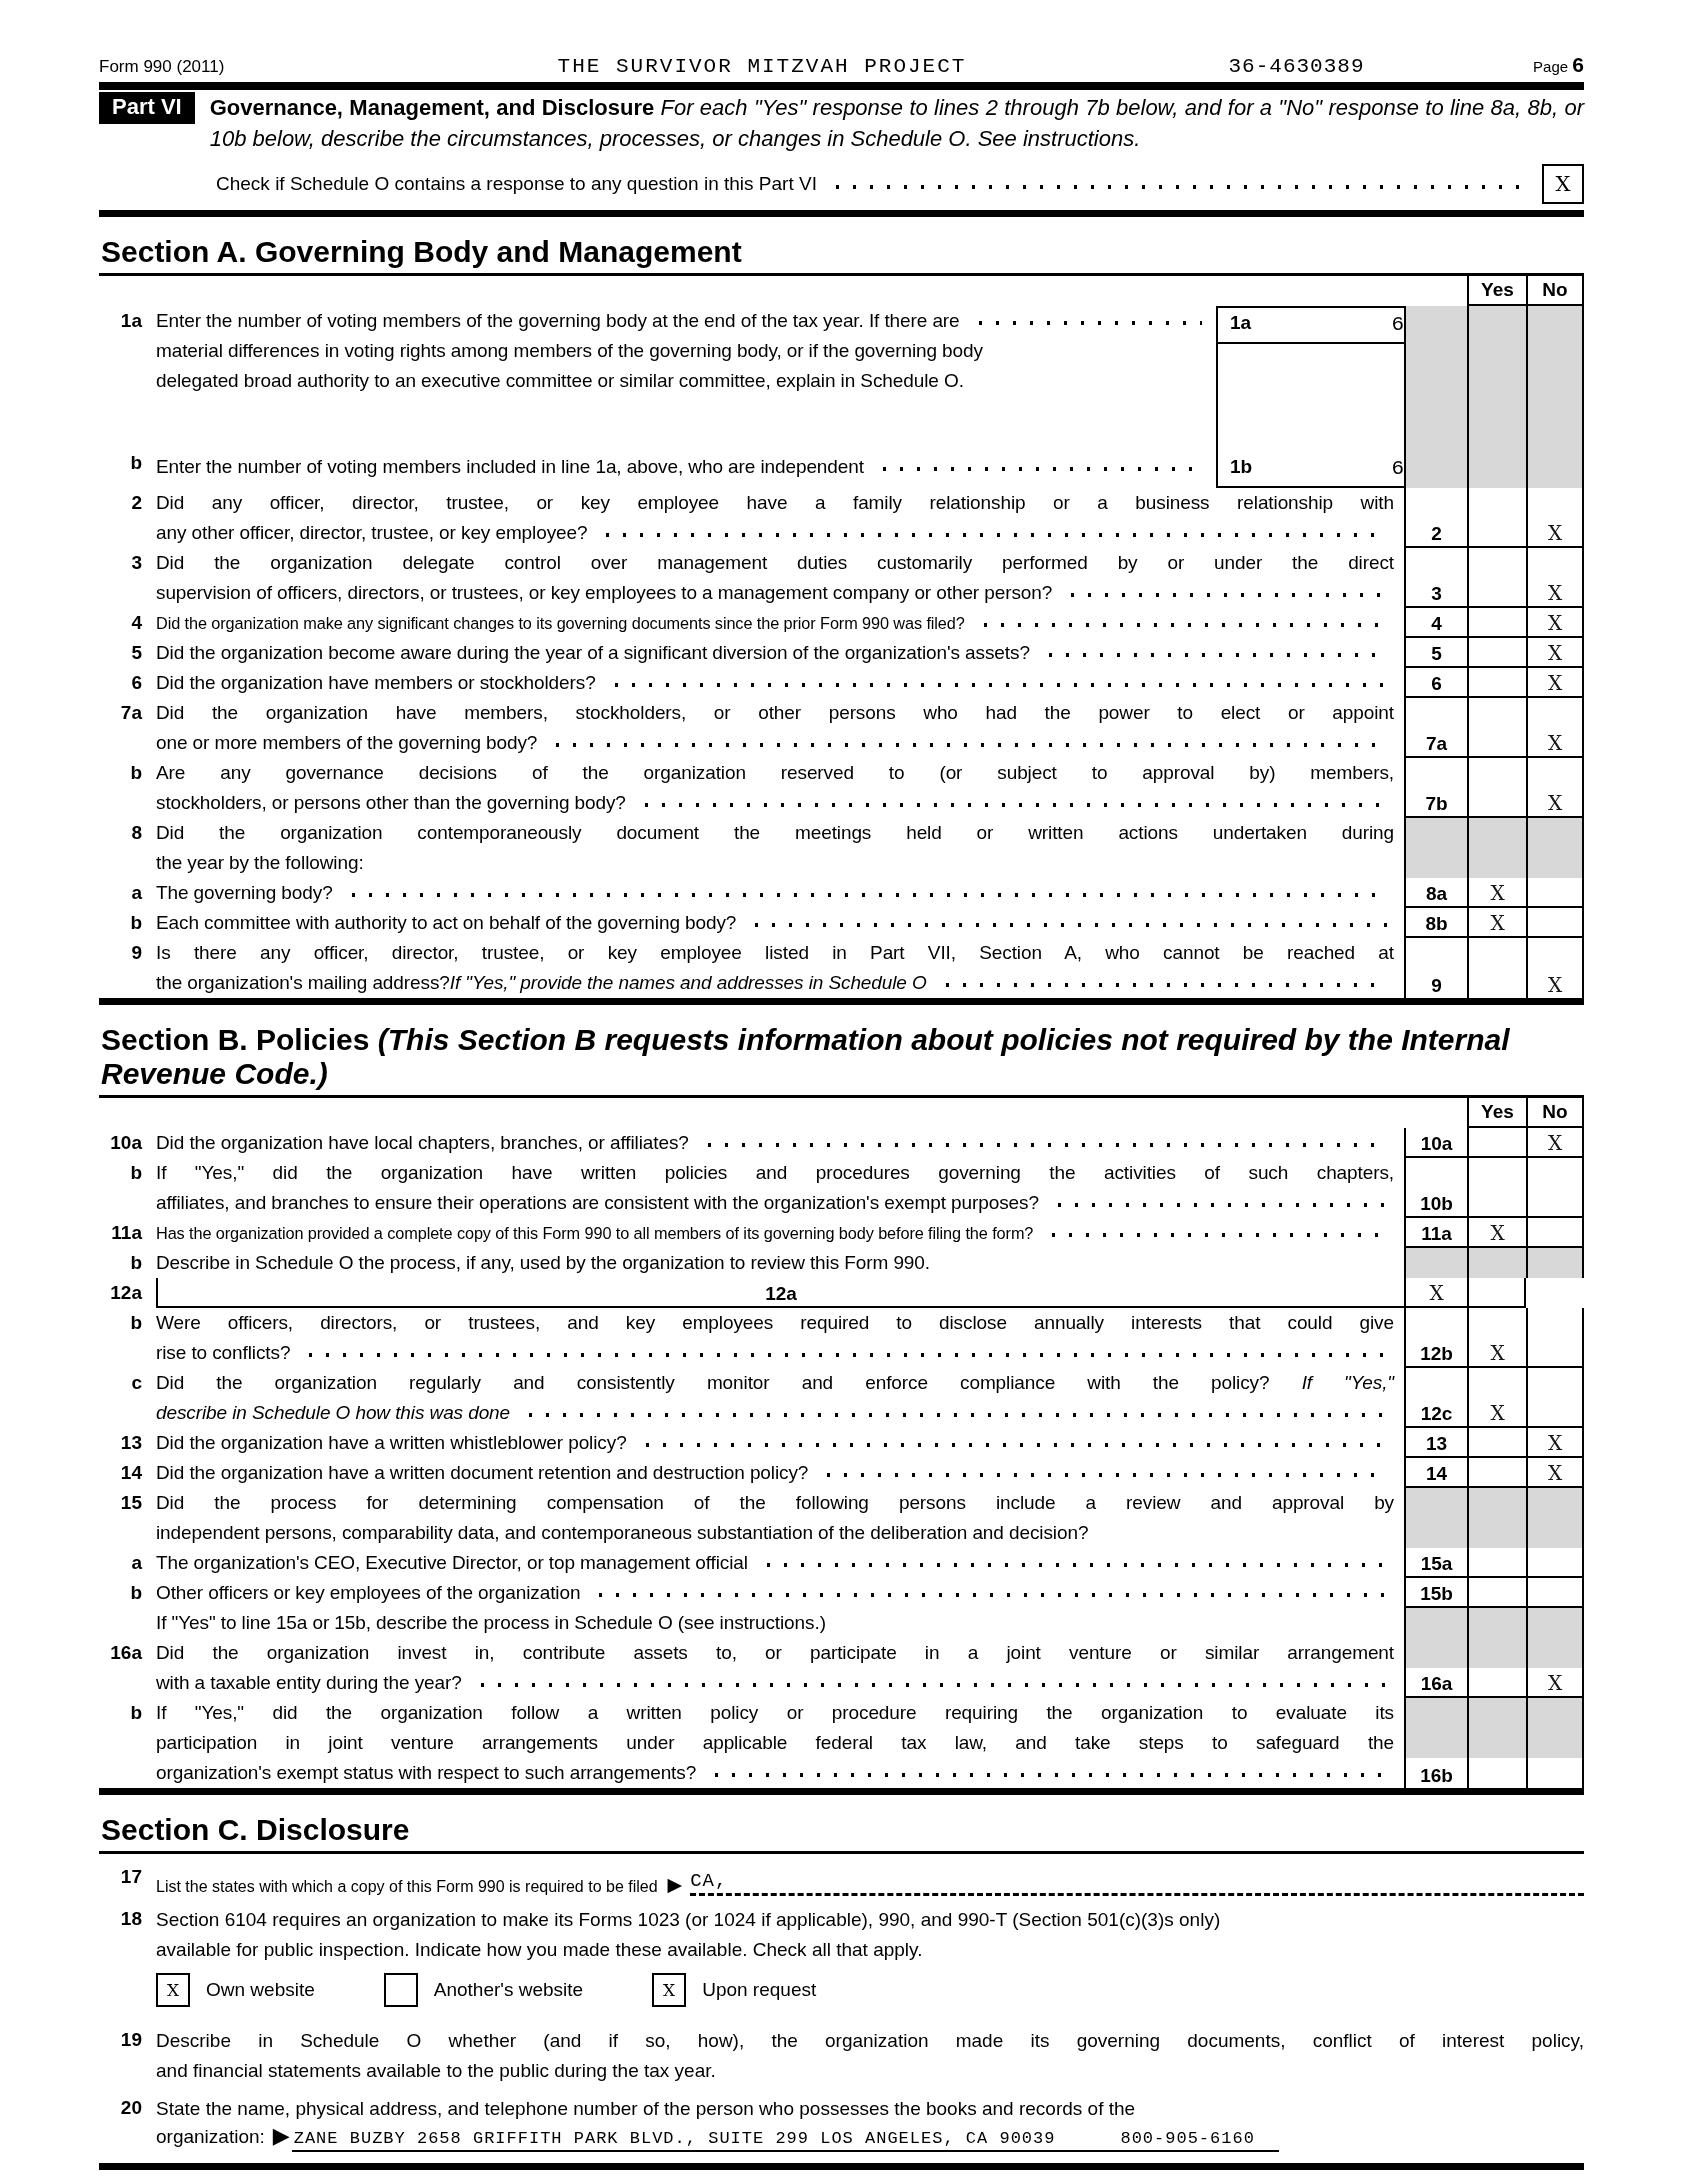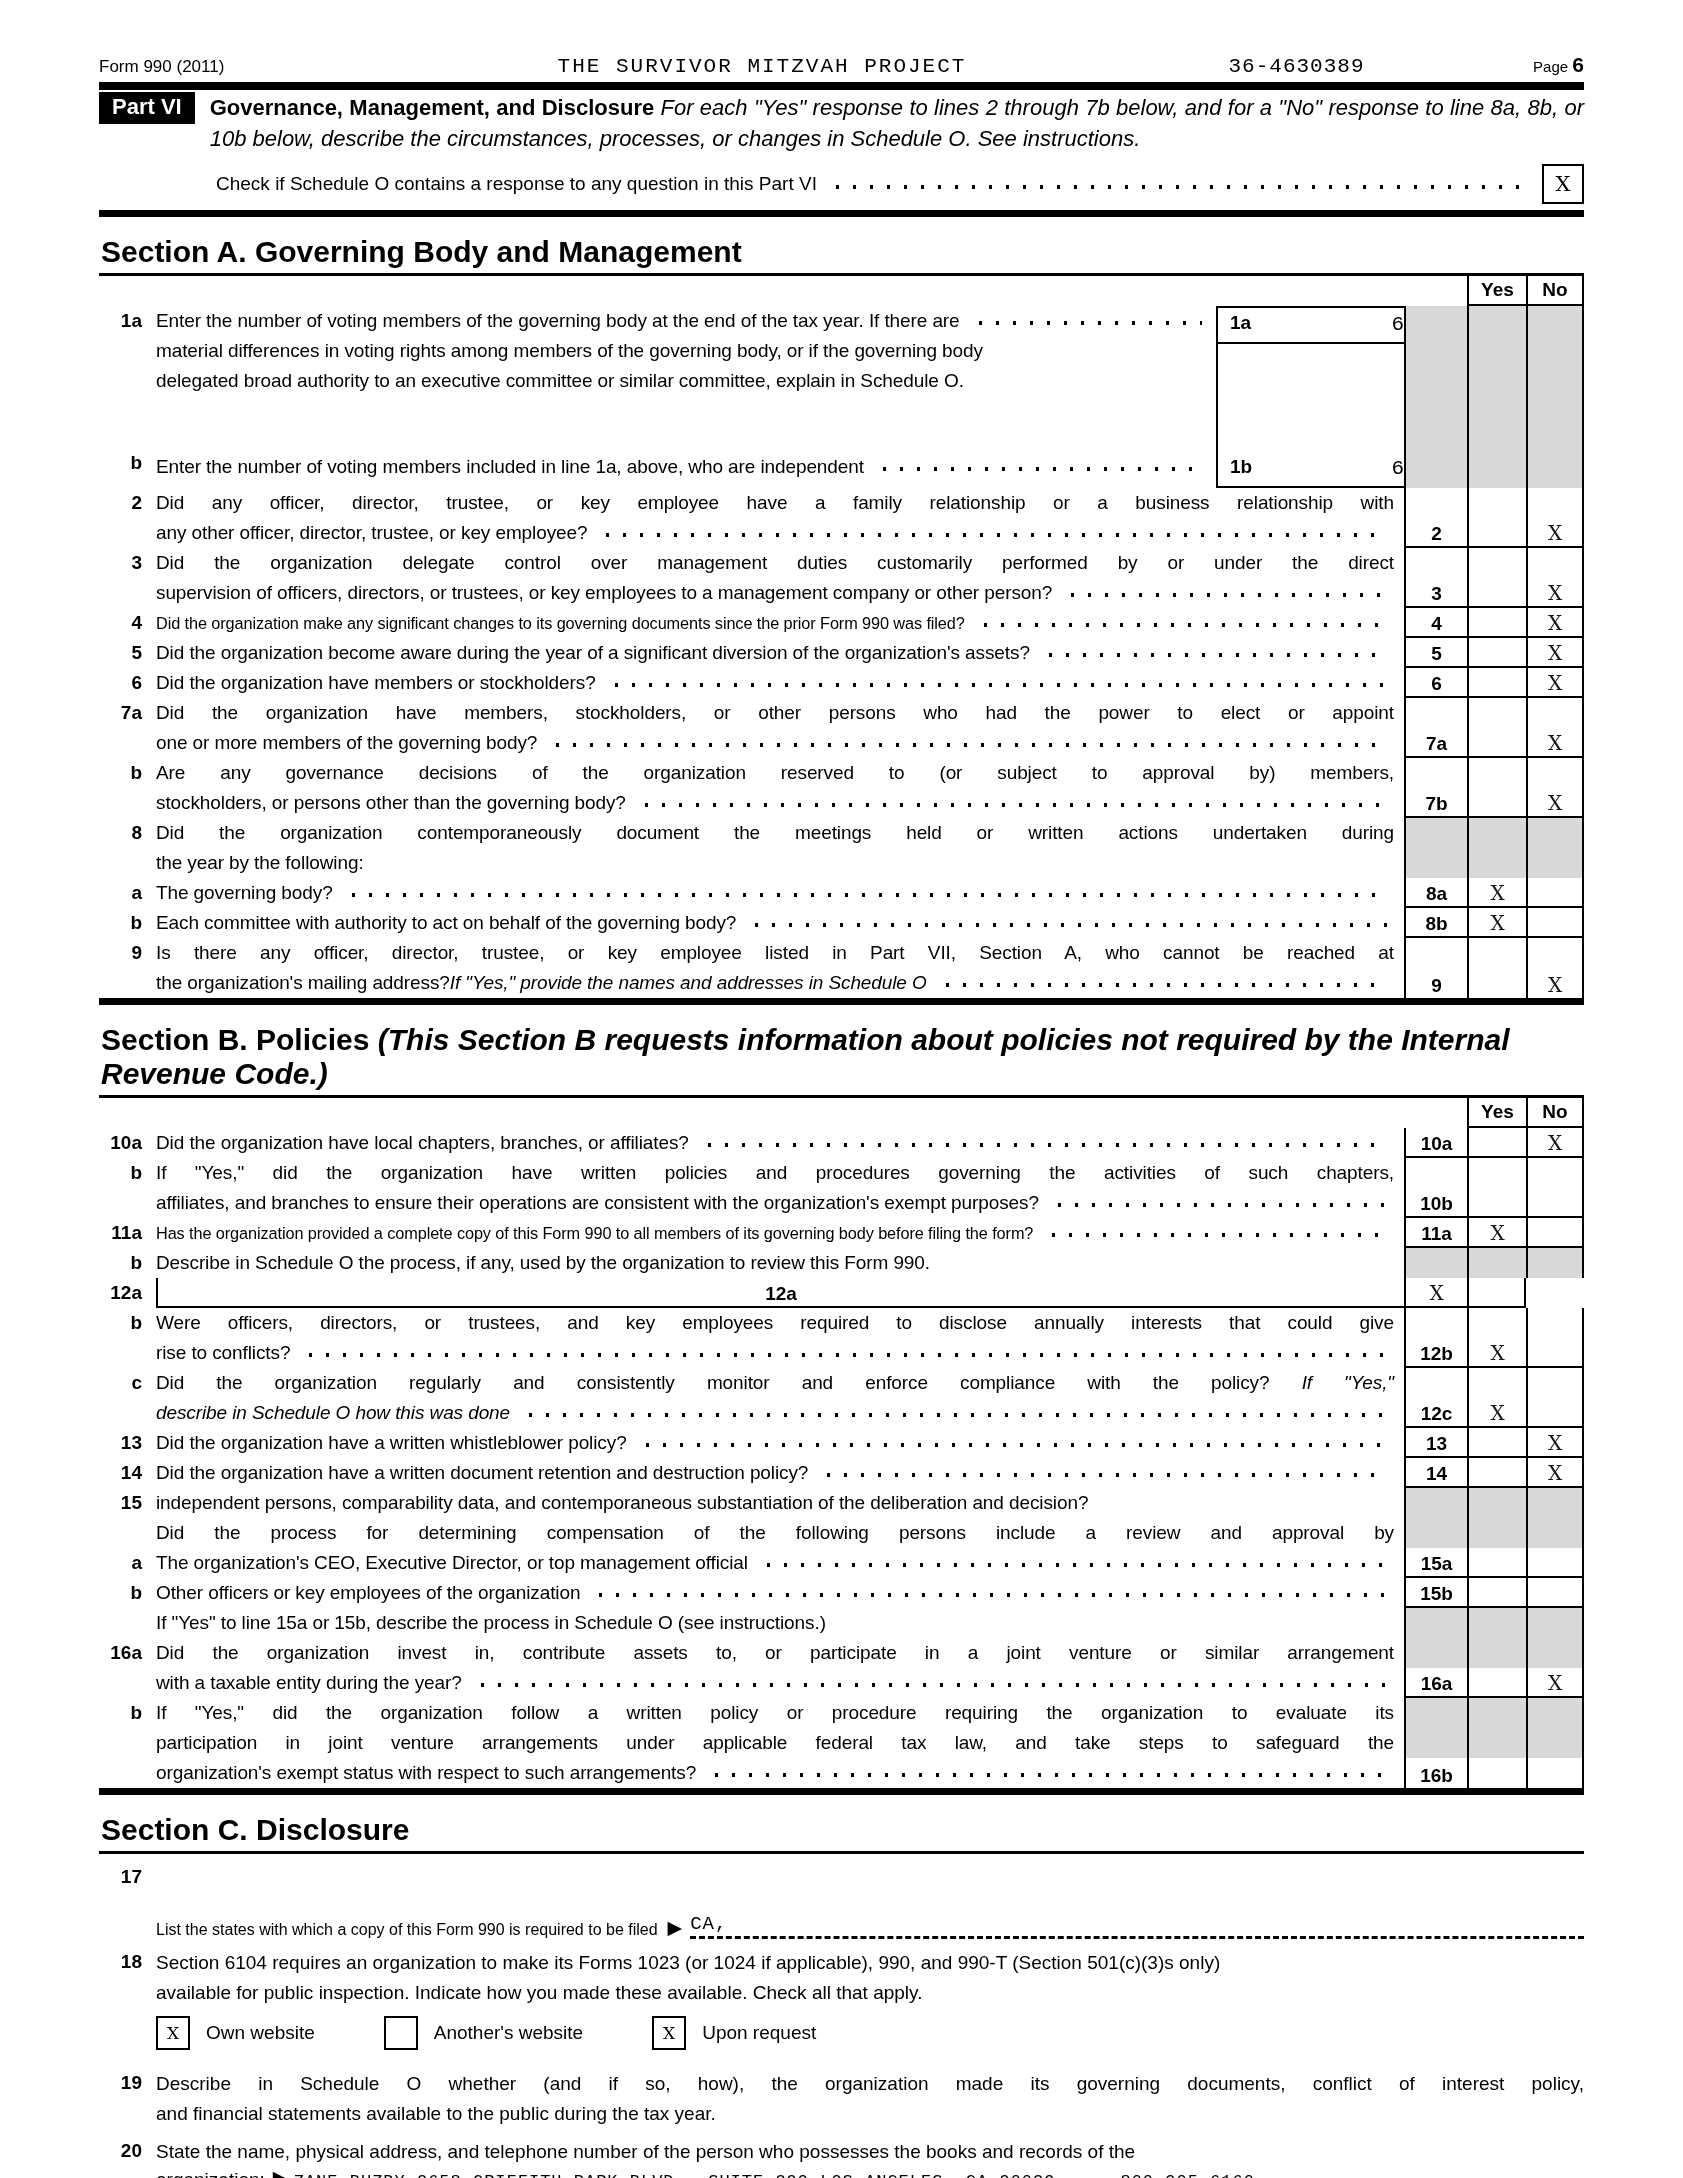--- a/index.html
+++ b/index.html
@@ -60,21 +60,21 @@
     display:flex;flex-direction:column;}
   .entry{display:flex;justify-content:space-between;align-items:flex-end;}
   .entry1{height:34px;border-bottom:2px solid #000;}
   .espacer{flex:1;}
   .entry2{height:42px;border-bottom:2px solid #000;}
   .elbl{font-weight:bold;padding:0 0 4px 12px;font-size:19px;}
   .eval{font-family:"Liberation Mono",monospace;font-size:21px;padding-bottom:2px;}
   .colflex{display:flex;flex-direction:column;justify-content:space-between;padding-bottom:10px;}
   
   .crow{display:grid;grid-template-columns:57px 1fr;margin-top:8px;}
-  .l17{display:flex;align-items:flex-end;height:34px;margin-top:43px;}
+  .l17{display:flex;align-items:flex-end;height:34px;}
   .arrow{font-size:19px;margin:0 8px 0 10px;}
   .dashwrap{flex:1;border-bottom:3px dashed #000;display:flex;align-items:flex-end;}
   .stateval{font-family:"Liberation Mono",monospace;font-size:19px;letter-spacing:1px;margin-bottom:1px;}
   .cbrow{display:flex;align-items:center;margin:9px 0 10px 0;}
   .cb{width:30px;height:30px;border:2px solid #000;display:flex;align-items:center;justify-content:center;
     font-family:"DejaVu Serif",serif;font-size:17px;flex:0 0 auto;}
   .cblabel{font-size:19px;margin:0 69px 0 16px;}
   .l20line2{display:flex;align-items:baseline;height:36px;}
   .addrline{display:inline-flex;align-items:baseline;border-bottom:2px solid #000;padding:0 24px 2px 2px;}
   .addr{font-family:"Liberation Mono",monospace;font-size:17px;letter-spacing:1px;}
@@ -440,22 +440,22 @@
       </div>
       <div class="numcell">14</div>
       <div class="anscell"></div>
       <div class="anscell nocell">
         <span class="xmark">X</span>
       </div>
     </div>
     <div class="qrow">
       <div class="lblcell">15</div>
       <div class="txtcell">
+        <div class="qline justline"><span>Did the process for determining compensation of the following persons include a review and approval by</span></div>
         <div class="qline"><span>independent persons, comparability data, and contemporaneous substantiation of the deliberation and decision?</span></div>
-        <div class="qline justline"><span>Did the process for determining compensation of the following persons include a review and approval by</span></div>
       </div>
       <div class="numcell gray"></div>
       <div class="anscell gray"></div>
       <div class="anscell nocell gray"></div>
     </div>
     <div class="qrow ansrow">
       <div class="lblcell">a</div>
       <div class="txtcell">
         <div class="qline flexline">
           <span>The organization's CEO, Executive Director, or top management official</span>

